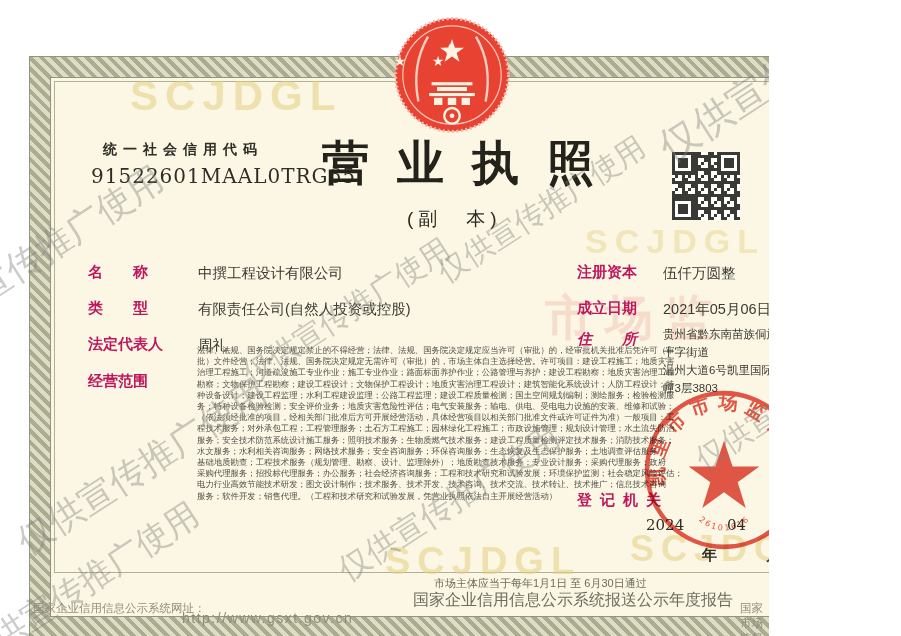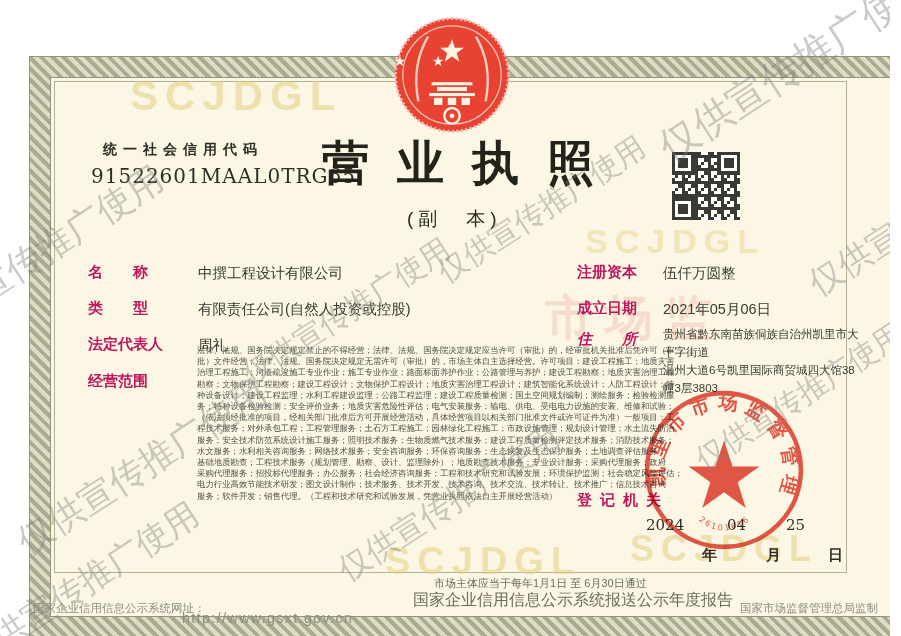--- a/index.html
+++ b/index.html
@@ -1,16 +1,16 @@
 <!DOCTYPE html>
 <html><head>
 <meta charset="utf-8">
 <style>
   html,body{margin:0;padding:0;background:#ffffff;}
-  #stage{position:relative;width:890px;height:636px;background:#ffffff;overflow:hidden;
+  #stage{position:relative;width:769px;height:636px;background:#ffffff;overflow:hidden;
          font-family:"Liberation Sans","DejaVu Sans",sans-serif;color:#33332b;}
   
   .frame{position:absolute;left:30px;top:57px;width:841px;height:540px;background:#fcf7e4;
          border:20px solid #c9cab2;
          border-image:repeating-linear-gradient(45deg,#aaab8f 0 4px,#dcdcc7 4px 8px) 20;
          box-shadow:0 0 0 1px #93947a, inset 0 0 0 1px #93947a;}
   .frame-inner{position:absolute;left:54px;top:81px;width:791px;height:490px;
          border:1px solid #b0b195;background:#fcf7e4;}
   
   .wm-code{position:absolute;font-weight:bold;color:rgba(226,208,130,.55);letter-spacing:7px;

